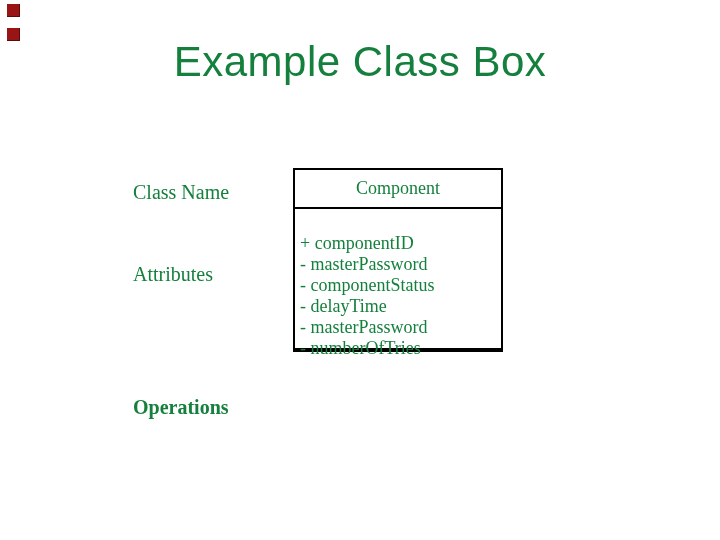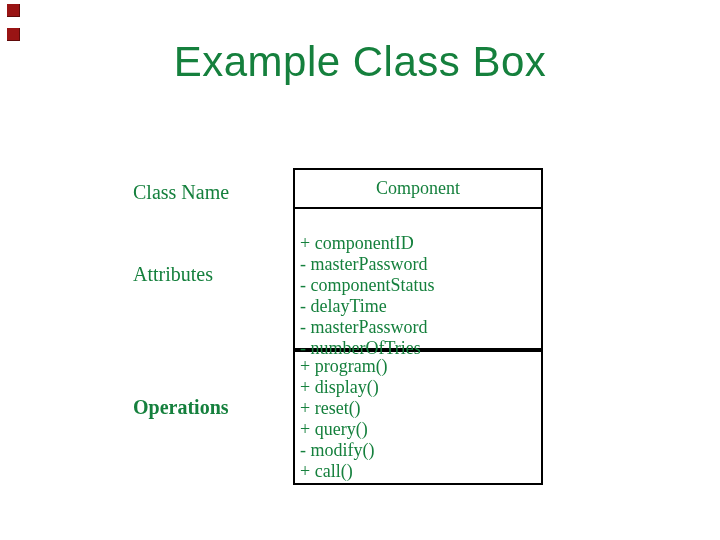--- a/index.html
+++ b/index.html
@@ -56,21 +56,21 @@
   }
   .lbl-class-name { top: 181px; }
   .lbl-attributes { top: 263px; }
   .lbl-operations { top: 396px; font-weight: bold; }
 
   
   .class-box {
     position: absolute;
     left: 293px;
     top: 168px;
-    width: 250px;
+    width: 210px;
     border: 2px solid #000000;
     background: #ffffff;
     font-size: 18px;
   }
   .box-name {
     height: 39px;
     border-bottom: 2px solid #000000;
     text-align: center;
     line-height: 36px;
     white-space: nowrap;
@@ -110,24 +110,16 @@
 
     <div class="box-attrs">
       <div class="box-line">+ componentID</div>
       <div class="box-line">- masterPassword</div>
       <div class="box-line">- componentStatus</div>
       <div class="box-line">- delayTime</div>
       <div class="box-line">- masterPassword</div>
       <div class="box-line">- numberOfTries</div>
     </div>
 
-    <div class="box-ops">
-      <div class="box-line">+ program()</div>
-      <div class="box-line">+ display()</div>
-      <div class="box-line">+ reset()</div>
-      <div class="box-line">+ query()</div>
-      <div class="box-line">- modify()</div>
-      <div class="box-line">+ call()</div>
-    </div>
 
   </div>
 
 </div>
 
 </body></html>

